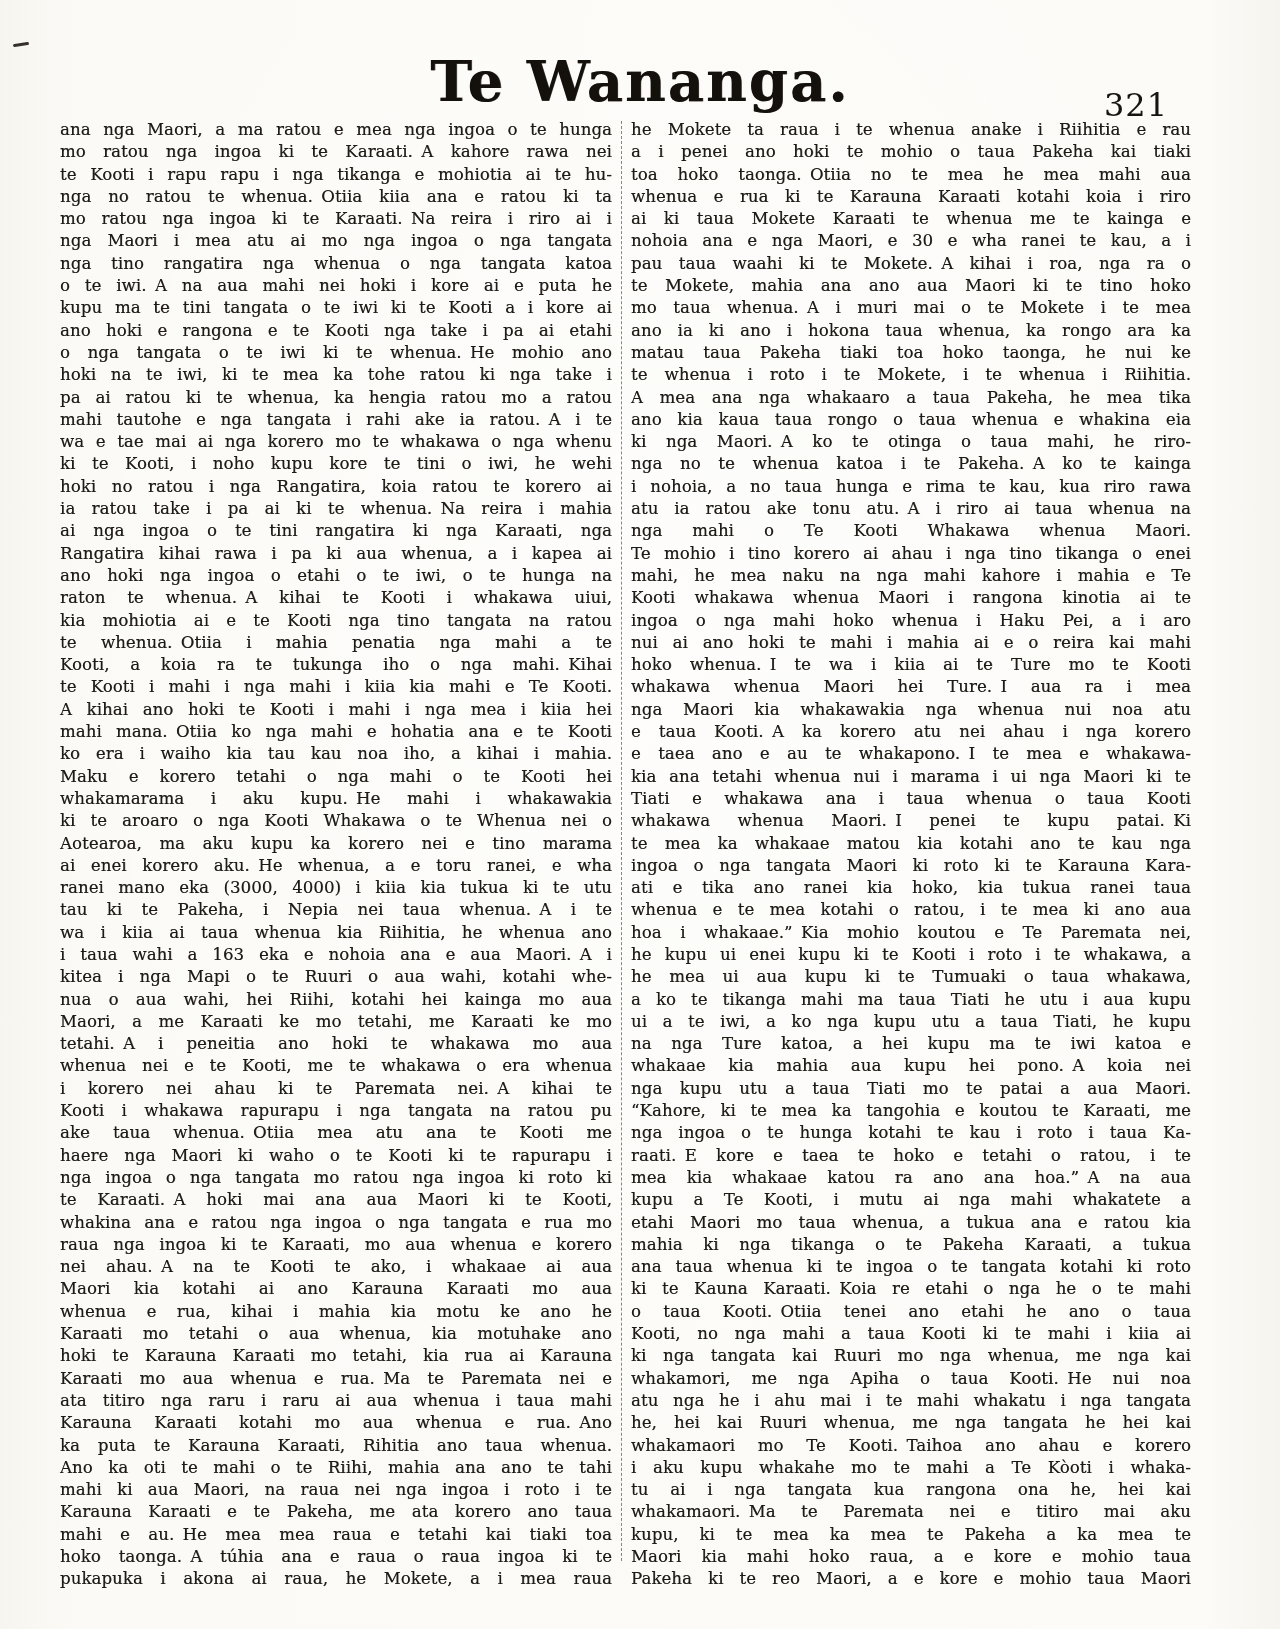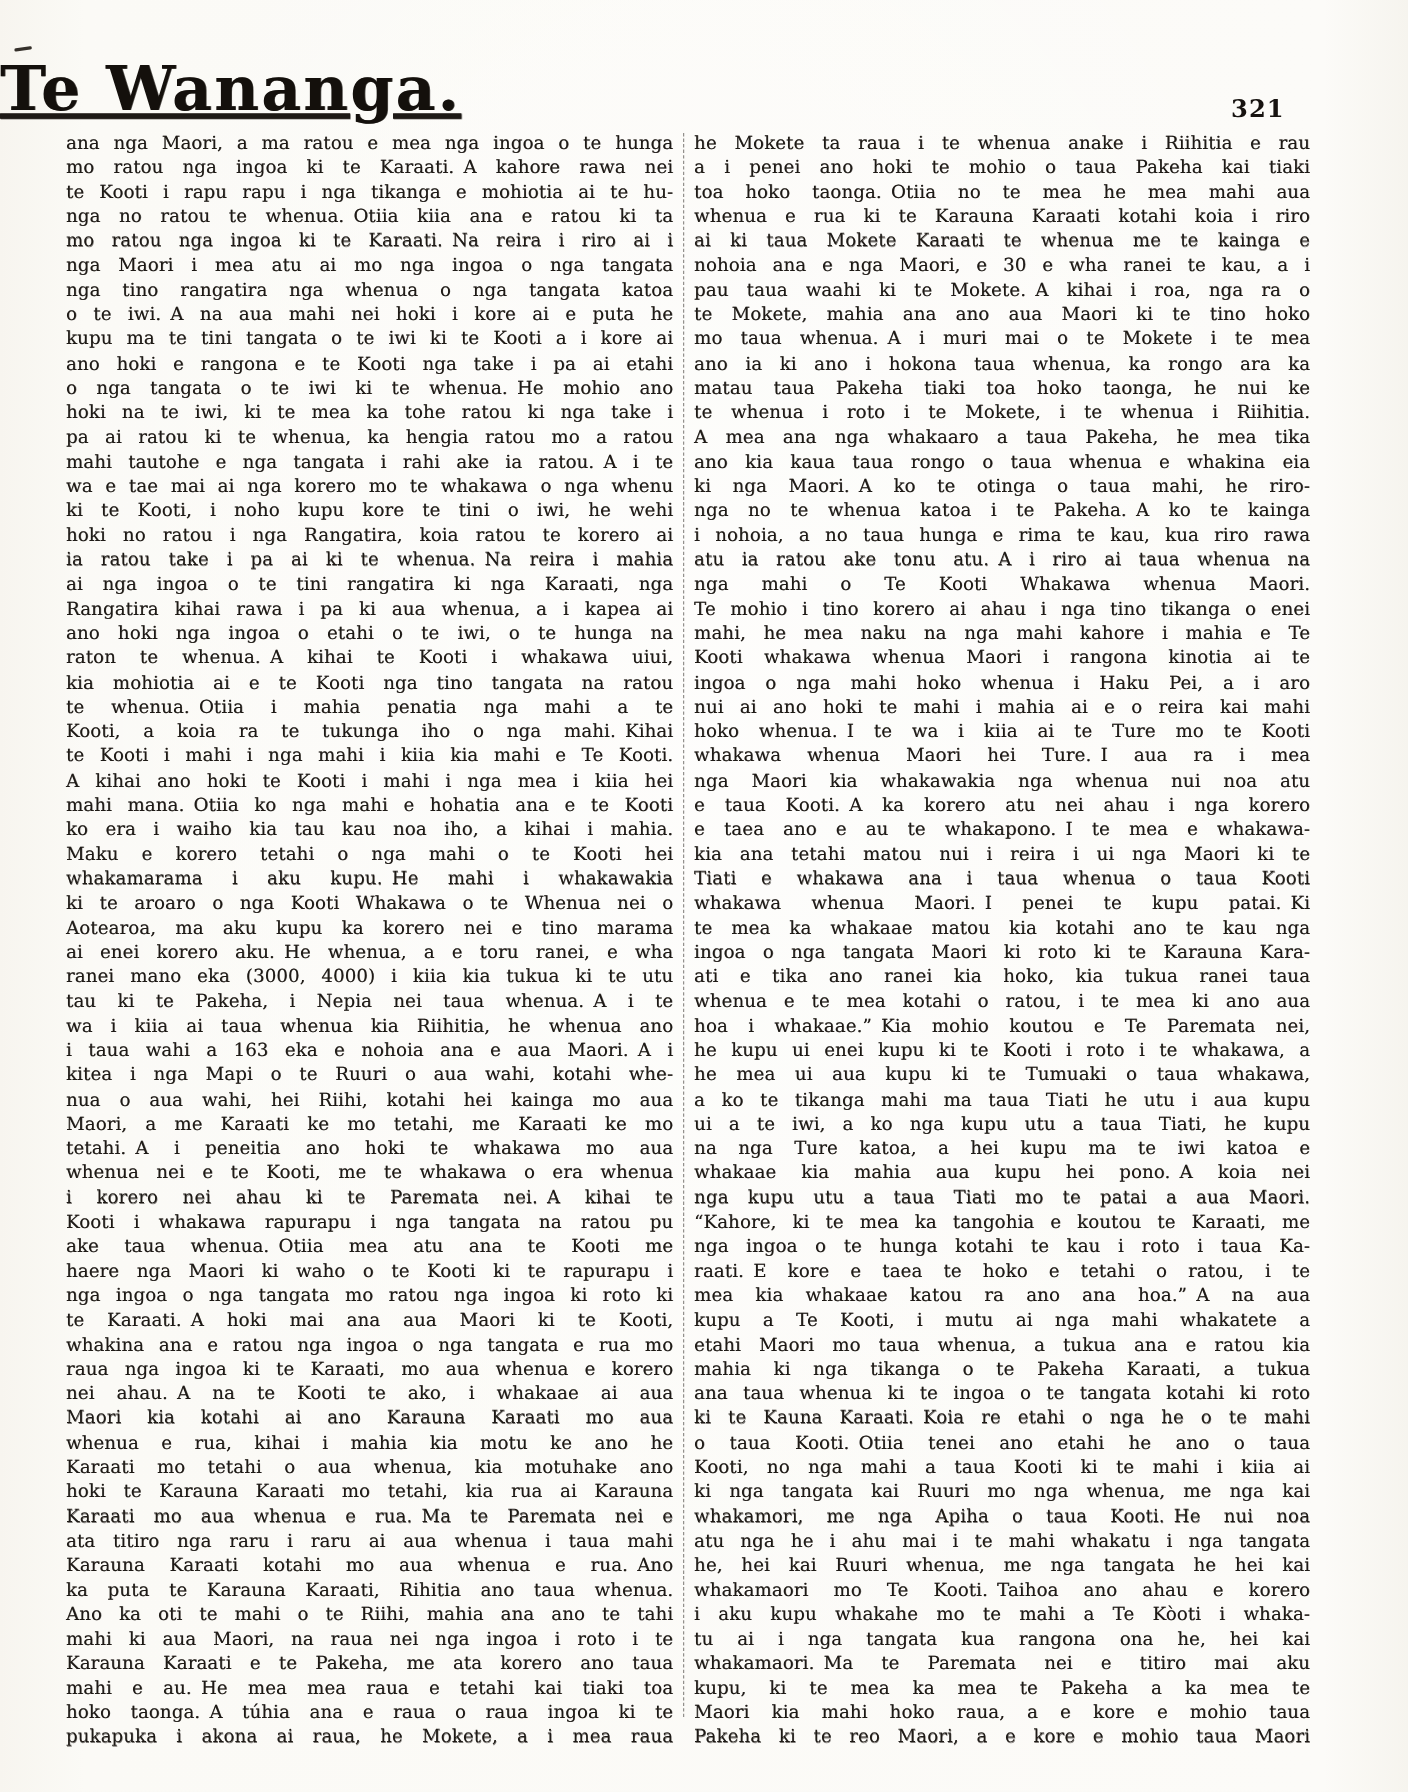--- a/index.html
+++ b/index.html
@@ -14,37 +14,36 @@
     background-color: #fbfaf6;
     overflow: hidden;
     font-family: "DejaVu Serif", "Liberation Serif", serif;
     color: #1e1a16;
   }
   .masthead {
     position: absolute;
     top: 48px;
     left: 0;
     width: 100%;
-    text-align: left;
-    text-decoration: underline;
+    text-align: center;
   }
   .masthead h1 {
     margin: 0;
     font-size: 56px;
     font-weight: bold;
     letter-spacing: 2px;
     color: #14100c;
     text-shadow: 0.6px 0.4px 0 rgba(20,16,12,0.7);
   }
   .page-number {
     position: absolute;
     top: 86px;
     right: 112px;
-    font-size: 22px;
-    font-weight: bold;
+    font-size: 32px;
+    font-weight: normal;
     color: #171310;
     letter-spacing: 1px;
   }
   .columns {
     position: absolute;
     top: 119px;
     left: 60px;
     width: 1132px;
     display: flex;
     align-items: center;
@@ -185,21 +184,21 @@
         <div class="line">Te mohio i tino korero ai ahau i nga tino tikanga o enei</div>
         <div class="line">mahi, he mea naku na nga mahi kahore i mahia e Te</div>
         <div class="line">Kooti whakawa whenua Maori i rangona kinotia ai te</div>
         <div class="line">ingoa o nga mahi hoko whenua i Haku Pei, a i aro</div>
         <div class="line">nui ai ano hoki te mahi i mahia ai e o reira kai mahi</div>
         <div class="line">hoko whenua. I te wa i kiia ai te Ture mo te Kooti</div>
         <div class="line">whakawa whenua Maori hei Ture. I aua ra i mea</div>
         <div class="line">nga Maori kia whakawakia nga whenua nui noa atu</div>
         <div class="line">e taua Kooti. A ka korero atu nei ahau i nga korero</div>
         <div class="line">e taea ano e au te whakapono. I te mea e whakawa-</div>
-        <div class="line">kia ana tetahi matou nui i reira i ui nga Maori ki te</div>
+        <div class="line">kia ana tetahi whenua nui i marama i ui nga Maori ki te</div>
         <div class="line">Tiati e whakawa ana i taua whenua o taua Kooti</div>
         <div class="line">whakawa whenua Maori. I penei te kupu patai. Ki</div>
         <div class="line">te mea ka whakaae matou kia kotahi ano te kau nga</div>
         <div class="line">ingoa o nga tangata Maori ki roto ki te Karauna Kara-</div>
         <div class="line">ati e tika ano ranei kia hoko, kia tukua ranei taua</div>
         <div class="line">whenua e te mea kotahi o ratou, i te mea ki ano aua</div>
         <div class="line">hoa i whakaae.” Kia mohio koutou e Te Paremata nei,</div>
         <div class="line">he kupu ui enei kupu ki te Kooti i roto i te whakawa, a</div>
         <div class="line">he mea ui aua kupu ki te Tumuaki o taua whakawa,</div>
         <div class="line">a ko te tikanga mahi ma taua Tiati he utu i aua kupu</div>

